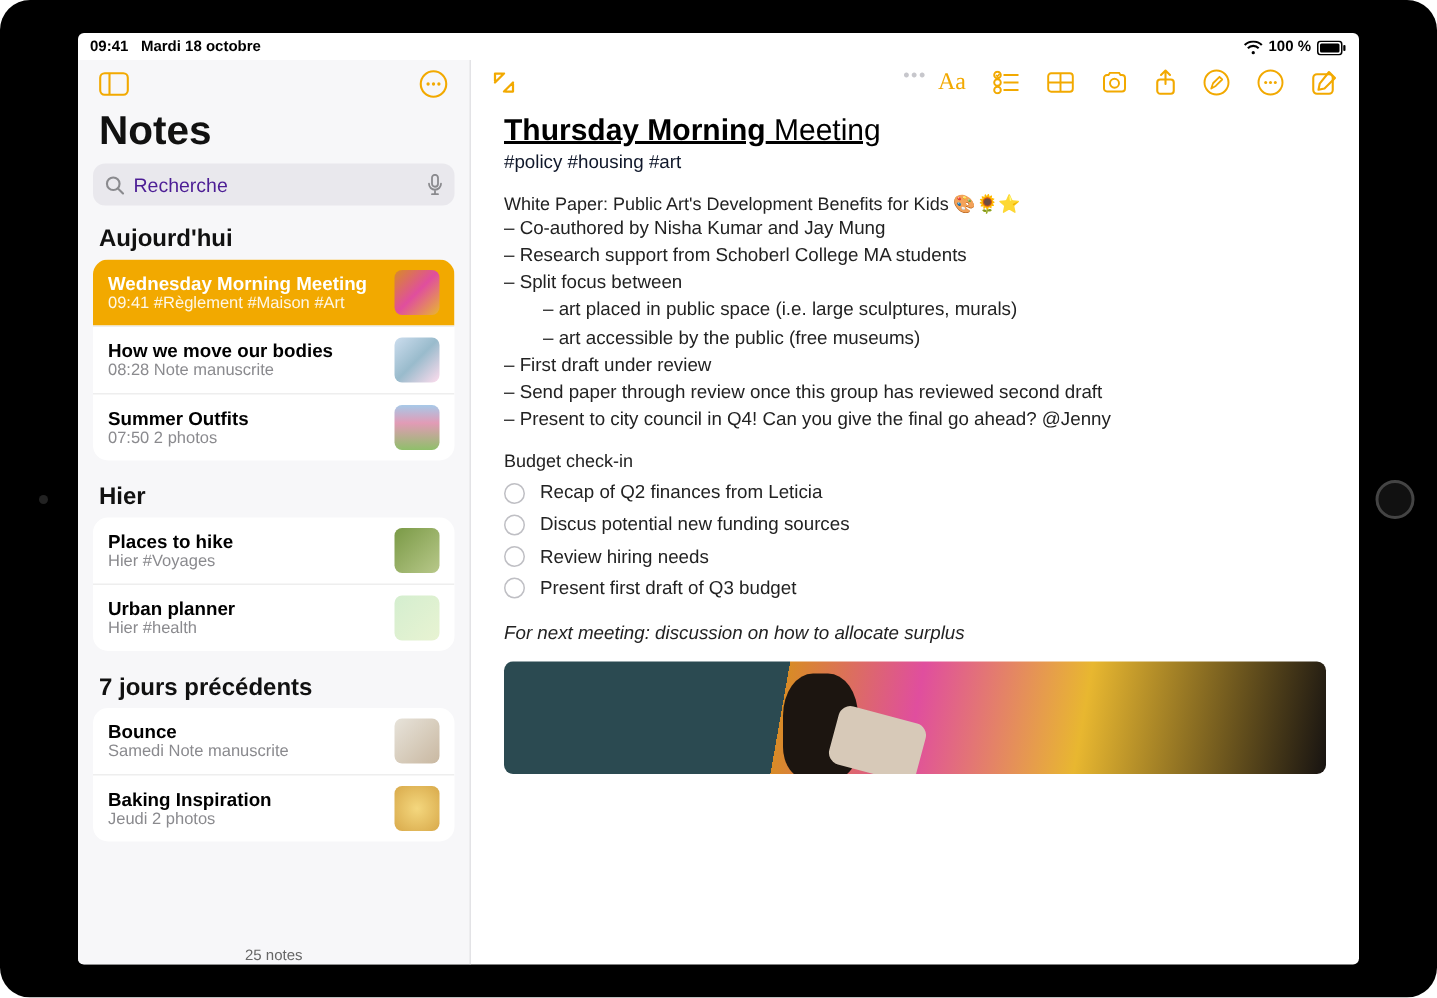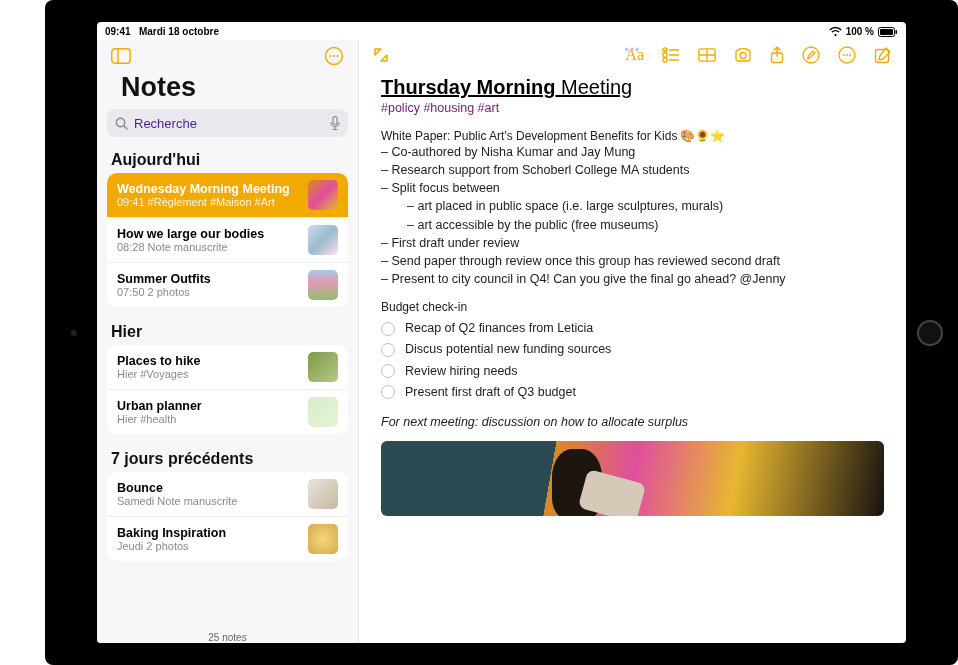--- a/index.html
+++ b/index.html
@@ -9,24 +9,23 @@
     display: flex;
     justify-content: center;
     align-items: center;
     height: 665px;
     width: 958px;
   }
   .ipad-frame {
     width: 958px;
     height: 665px;
     background: #000;
-    border-radius: 8px;
+    border-radius: 20px;
     padding: 22px 52px;
     position: relative;
-    margin-left: 45px;
   }
   .home-button {
     position: absolute;
     right: 15px;
     top: 50%;
     transform: translateY(-50%);
     width: 26px;
     height: 26px;
     border: 2px solid #444;
     border-radius: 50%;
@@ -80,21 +79,21 @@
   .sidebar-toolbar {
     display: flex;
     justify-content: space-between;
     align-items: center;
     padding: 6px 14px 4px;
   }
   .tb-icon { color: #f2a900; font-size: 18px; }
   .sidebar-title {
     font-size: 27px;
     font-weight: 700;
-    padding: 2px 24px 6px;
+    padding: 2px 14px 6px;
     color: #111;
   }
   .search-box {
     margin: 0 10px 8px;
     background: #e9e8ed;
     border-radius: 8px;
     height: 28px;
     display: flex;
     align-items: center;
     padding: 0 8px;
@@ -190,21 +189,21 @@
     padding: 8px 22px 0 22px;
     color: #222;
   }
   .doc-title {
     font-size: 20px;
     font-weight: 400;
     color: #000;
   }
   .doc-title b { font-weight: 700; }
   .doc-title { text-decoration: underline; text-decoration-thickness: 1.5px; }
-  .hashtags { font-size: 12.5px; color: #701a75; margin-top: 2px; }
+  .hashtags { font-size: 12.5px; color: #0f172a; margin-top: 2px; }
   .section-bold { font-weight: 400; font-size: 12px; margin-top: 14px; }
   .line { font-size: 12.5px; line-height: 1.45; }
   .indent { padding-left: 26px; }
   .checklist { margin-top: 4px; }
   .check-row {
     display: flex;
     align-items: center;
     gap: 10px;
     font-size: 12.5px;
     line-height: 1.7;
@@ -323,21 +322,21 @@
               <div class="note-group">
                 <div class="note-item selected">
                   <div class="note-text">
                     <div class="note-title">Wednesday Morning Meeting</div>
                     <div class="note-sub">09:41  #Règlement #Maison #Art</div>
                   </div>
                   <div class="thumb" style="background: linear-gradient(135deg, rgb(216, 139, 38), rgb(224, 78, 158), rgb(232, 183, 48));"></div>
                 </div>
                 <div class="note-item">
                   <div class="note-text">
-                    <div class="note-title">How we large our bodies</div>
+                    <div class="note-title">How we move our bodies</div>
                     <div class="note-sub">08:28  Note manuscrite</div>
                   </div>
                   <div class="thumb" style="background: linear-gradient(135deg, rgb(204, 221, 238), rgb(153, 187, 204), rgb(255, 221, 238));"></div>
                 </div>
                 <div class="note-item">
                   <div class="note-text">
                     <div class="note-title">Summer Outfits</div>
                     <div class="note-sub">07:50  2 photos</div>
                   </div>
                   <div class="thumb" style="background: linear-gradient(0deg, rgb(143, 191, 106), rgb(226, 155, 182) 60%, rgb(167, 201, 232));"></div>

